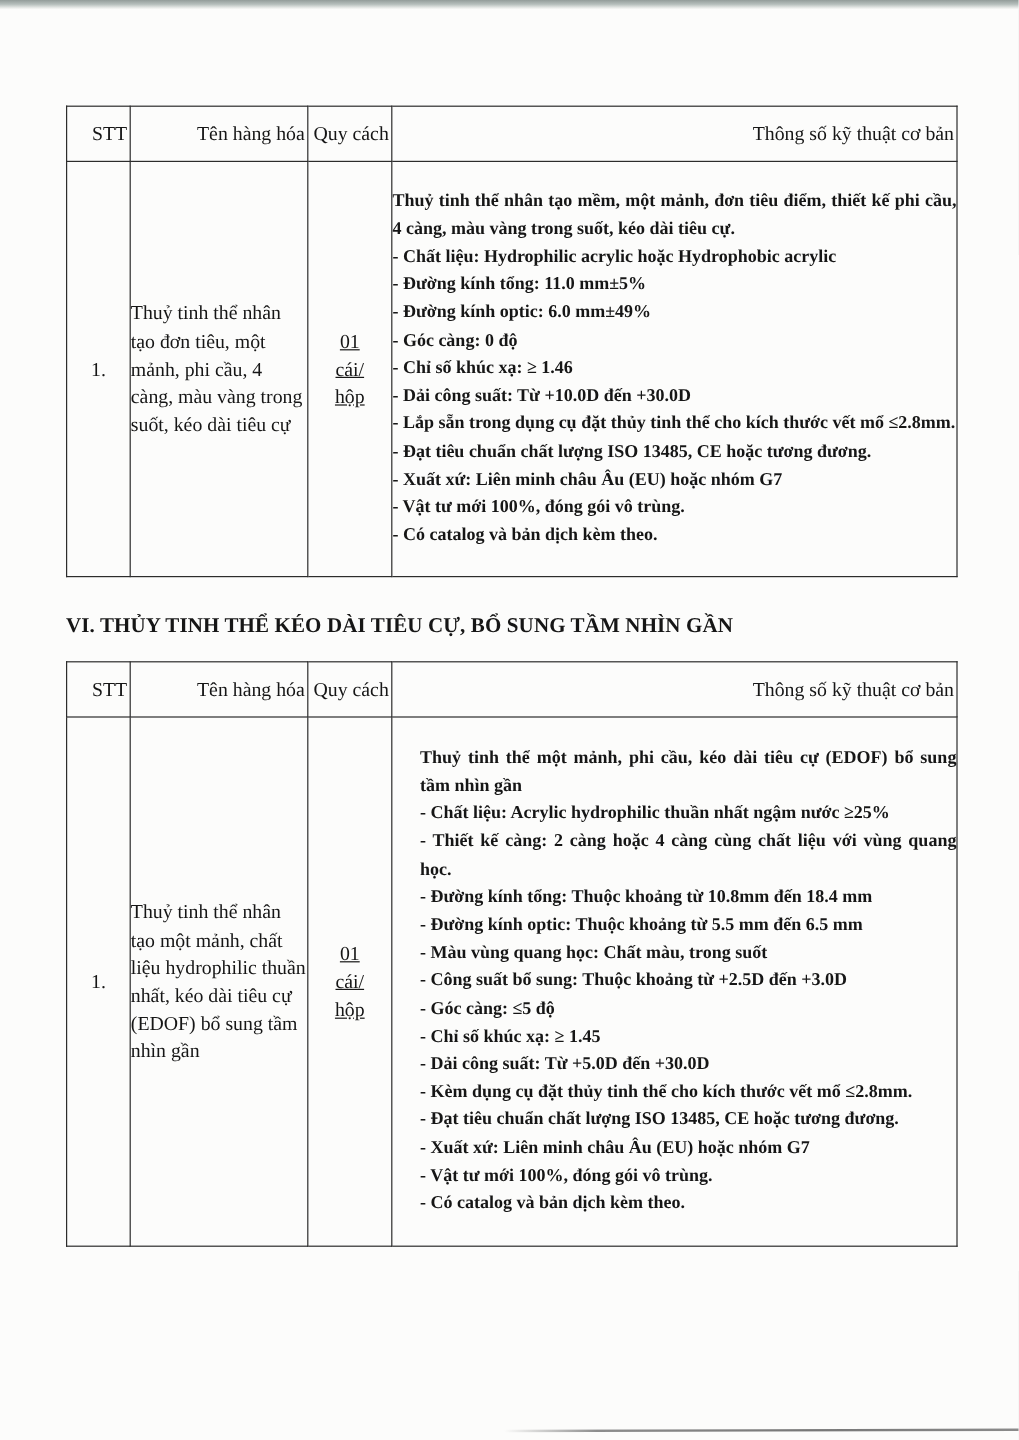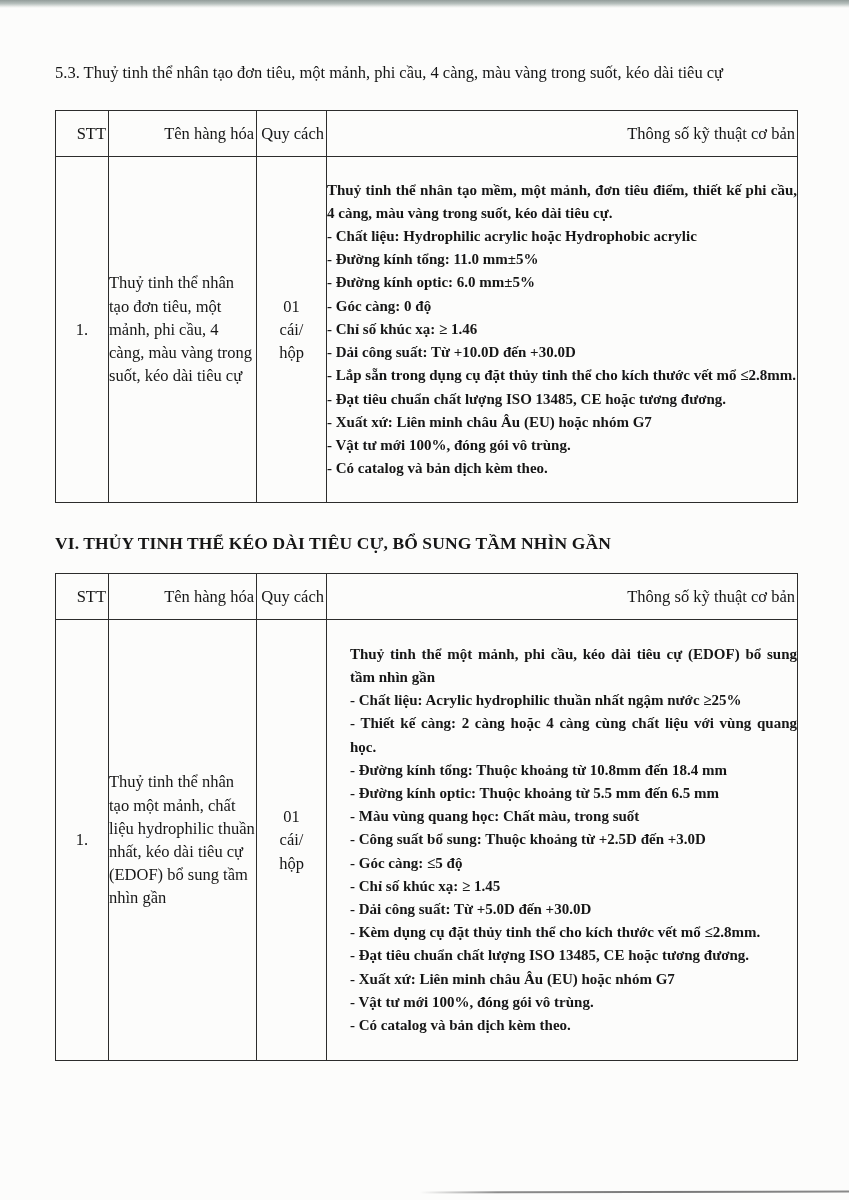--- a/index.html
+++ b/index.html
@@ -63,41 +63,40 @@
   }
   table.spec th{
     font-size:16.5px;
     line-height:21px;
     text-align:right;
     padding:3px 2px;
   }
   th.th-tall{height:39px;}
   td.c-stt{text-align:center;font-size:16.5px;}
   td.c-name{text-align:left;font-size:16.5px;line-height:23.2px;padding:4px 6px;}
-  td.c-qty{text-align:center;font-size:16.5px;line-height:23.2px;}
+  td.c-qty{text-align:center;font-size:16.5px;line-height:23.2px;text-decoration:underline;}
   td.c-tech{vertical-align:top;padding:1px 9px 2px 9px;}
   td.c-tech .line{
     font-size:15px;
     line-height:23.2px;
     text-align:justify;
     font-weight:bold;
   }
   .c-qty .line{font-size:16.5px;line-height:23.2px;text-align:center;}
   .t1 td.c-tech{height:345px;}
   .t2 td.c-tech{height:440px;padding-left:23px;}
 </style>
 </head>
 <body>
 
 <div class="page">
   <div class="scan-top-band"></div>
 
   <div class="content">
 
-    <div class="h-section">5.3. Thuỷ tinh thể nhân tạo đơn tiêu, một mảnh, phi cầu, 4 càng, màu vàng trong suốt, kéo dài tiêu cự</div>
 
     <table class="spec t1">
       <colgroup>
         <col style="width:53px">
           <col style="width:148px">
           <col style="width:70px">
           <col>
       </colgroup>
       <tbody>
           <tr>
@@ -111,21 +110,21 @@
         <td class="c-name">Thuỷ tinh thể nhân tạo đơn tiêu, một mảnh, phi cầu, 4 càng, màu vàng trong suốt, kéo dài tiêu cự</td>
         <td class="c-qty">
               <div class="line">01</div>
               <div class="line">cái/</div>
               <div class="line">hộp</div>
             </td>
         <td class="c-tech">
               <div class="line">Thuỷ tinh thể nhân tạo mềm, một mảnh, đơn tiêu điểm, thiết kế phi cầu, 4 càng, màu vàng trong suốt, kéo dài tiêu cự.</div>
               <div class="line">- Chất liệu: Hydrophilic acrylic hoặc Hydrophobic acrylic</div>
               <div class="line">- Đường kính tổng: 11.0 mm±5%</div>
-              <div class="line">- Đường kính optic: 6.0 mm±5%</div>
+              <div class="line">- Đường kính optic: 6.0 mm±49%</div>
               <div class="line">- Góc càng: 0 độ</div>
               <div class="line">- Chỉ số khúc xạ: ≥ 1.46</div>
               <div class="line">- Dải công suất: Từ +10.0D đến +30.0D</div>
               <div class="line">- Lắp sẵn trong dụng cụ đặt thủy tinh thể cho kích thước vết mổ ≤2.8mm.</div>
               <div class="line">- Đạt tiêu chuẩn chất lượng ISO 13485, CE hoặc tương đương.</div>
               <div class="line">- Xuất xứ: Liên minh châu Âu (EU) hoặc nhóm G7</div>
               <div class="line">- Vật tư mới 100%, đóng gói vô trùng.</div>
               <div class="line">- Có catalog và bản dịch kèm theo.</div>
             </td>
       </tr>

